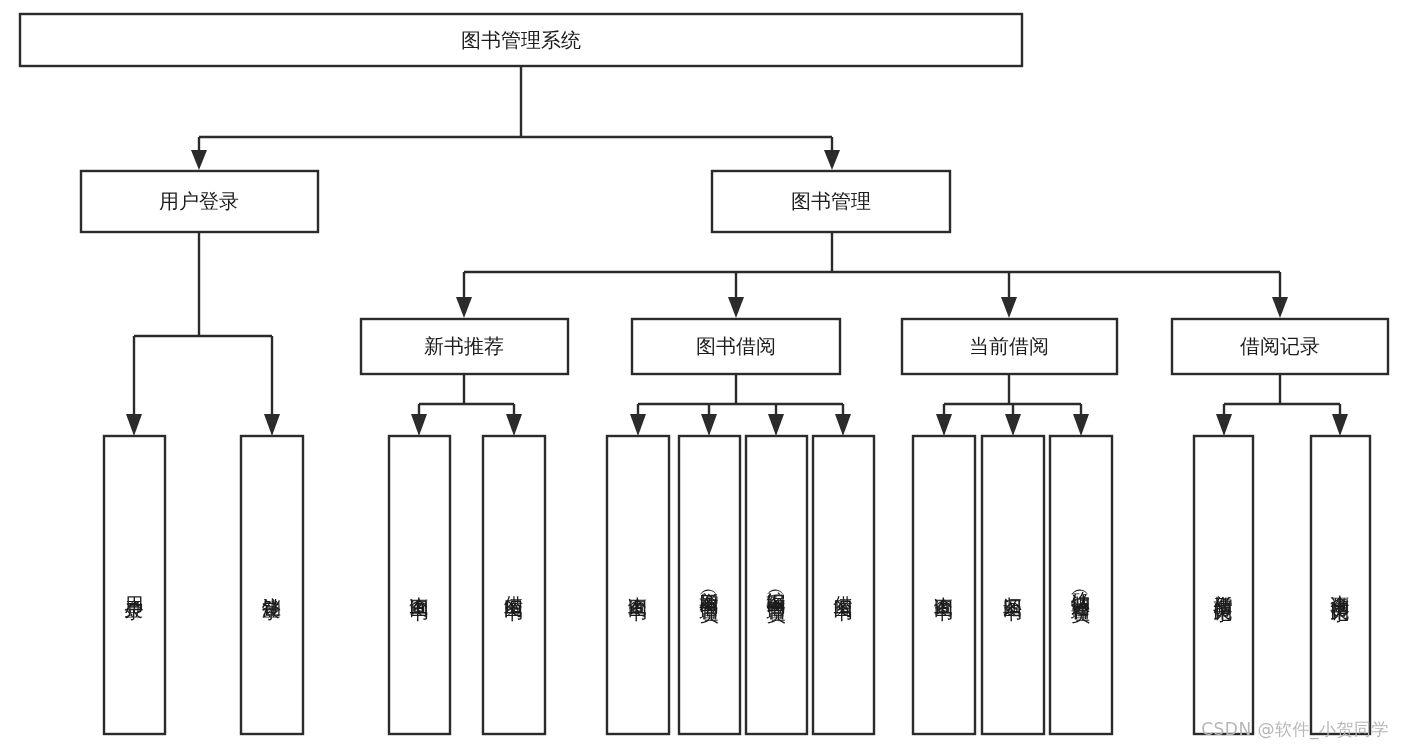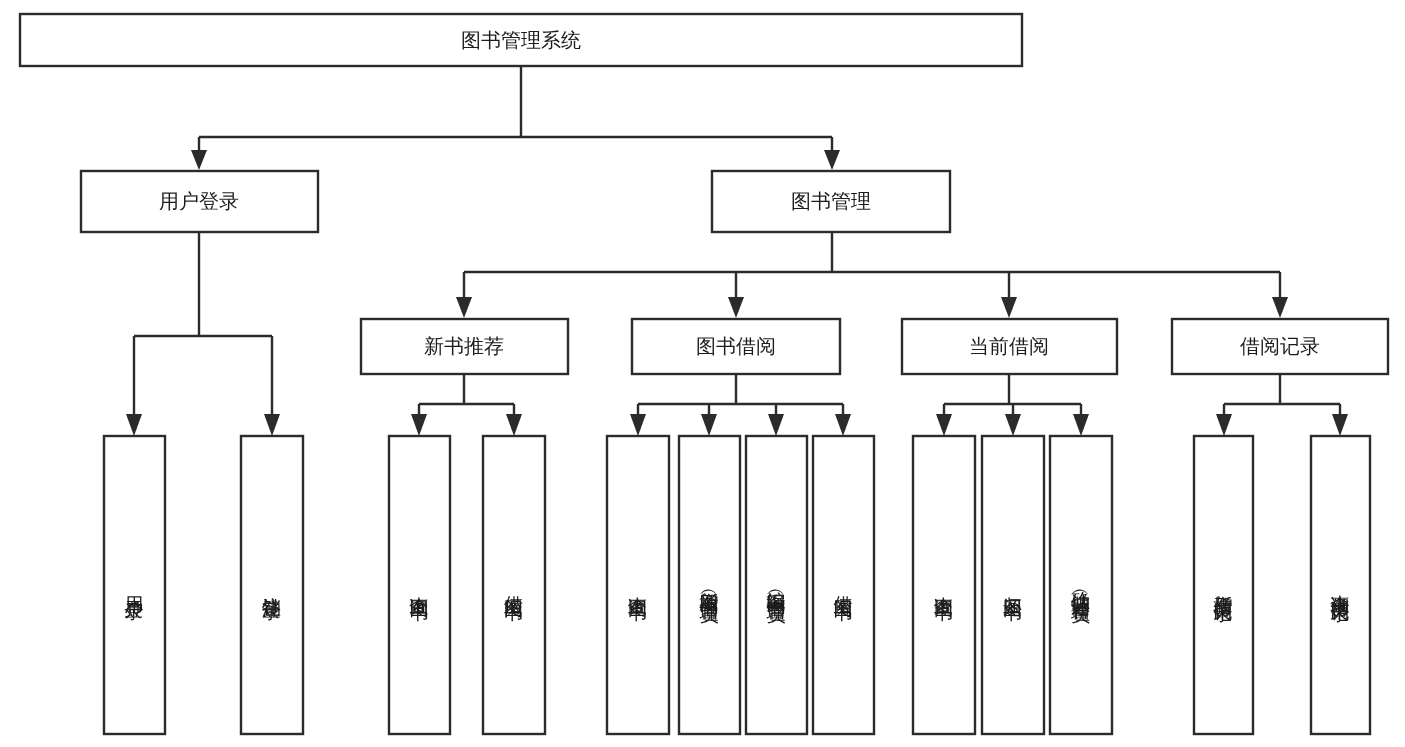--- a/index.html
+++ b/index.html
@@ -222,14 +222,15 @@
   <div class="leaf-label-wrap" style="left:746px; top:436px; width:61px; height:298px;">编辑图书（管理员）</div>
   <div class="leaf-label-wrap" style="left:813px; top:436px; width:61px; height:298px;">借阅图书</div>
 
   <div class="leaf-label-wrap" style="left:913px; top:436px; width:62px; height:298px;">查询图书</div>
   <div class="leaf-label-wrap" style="left:982px; top:436px; width:62px; height:298px;">归还图书</div>
   <div class="leaf-label-wrap" style="left:1050px; top:436px; width:62px; height:298px;">确认归还（管理员）</div>
 
   <div class="leaf-label-wrap" style="left:1194px; top:436px; width:59px; height:298px;">新增借阅记录</div>
   <div class="leaf-label-wrap" style="left:1311px; top:436px; width:59px; height:298px;">查询借阅记录</div>
 
+  <div class="watermark">CSDN @软件_小贺同学</div>
 
 </div>
 
 </body></html>

